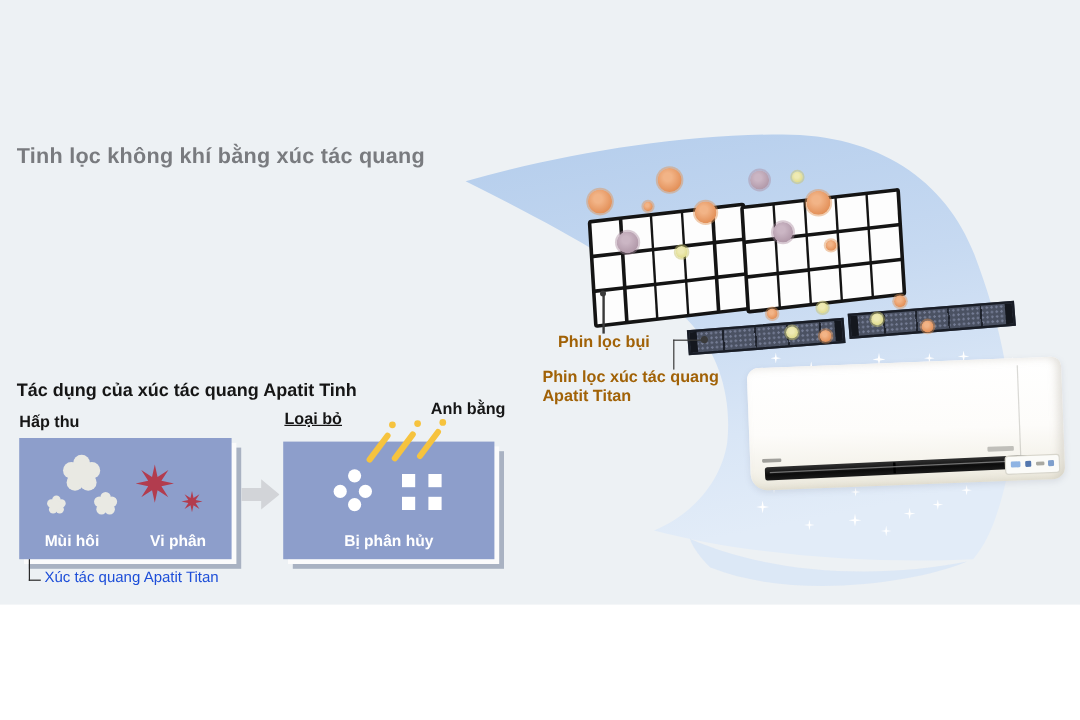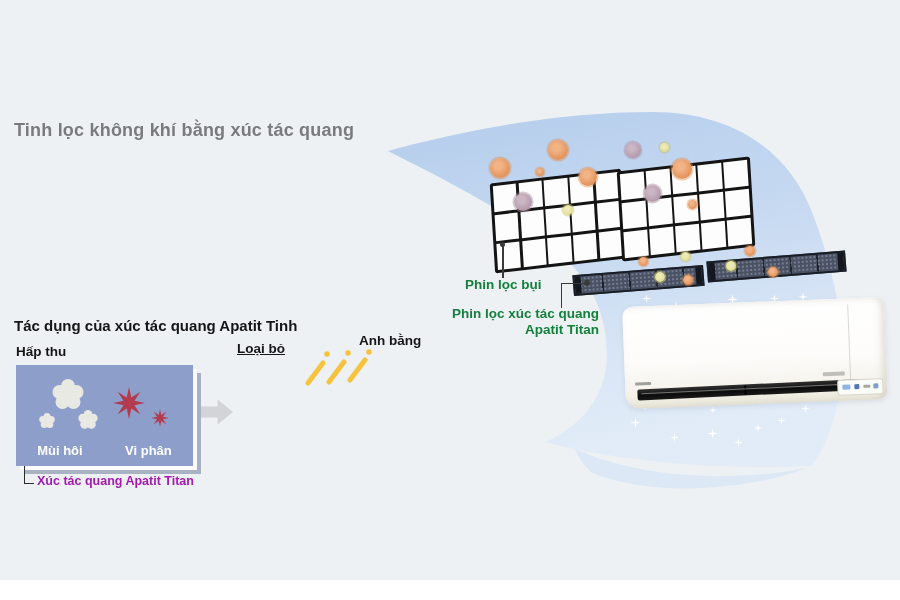--- a/index.html
+++ b/index.html
@@ -1,26 +1,26 @@
 <!DOCTYPE html>
 <html><head>
 <meta charset="utf-8">
 <style>
   html,body{margin:0;padding:0;}
-  #stage{position:relative;width:900px;height:580px;background:#edf1f4;overflow:hidden;
+  #stage{position:relative;width:900px;height:504px;background:#edf1f4;overflow:hidden;
          font-family:"Liberation Sans","DejaVu Sans",sans-serif;}
 
   
   #swoosh{position:absolute;left:0;top:0;z-index:0;}
 
   
   .title{position:absolute;left:14px;top:120px;font-size:18px;font-weight:bold;color:#797b7f;letter-spacing:.2px;z-index:6;}
-  .lbl{position:absolute;color:#15803d;font-weight:bold;z-index:6;}
+  .lbl{position:absolute;color:#a16207;font-weight:bold;z-index:6;}
   .lbl-dust{left:465px;top:277px;font-size:13.5px;}
-  .lbl-cat{left:452px;top:306px;font-size:13.5px;line-height:1.2;text-align:right;}
+  .lbl-cat{left:452px;top:306px;font-size:13.5px;line-height:1.2;}
 
   .leader-dust{position:absolute;left:502px;top:245px;width:1.5px;height:33px;background:#3a3a3a;z-index:6;}
   .leader-dust::before{content:"";position:absolute;left:-2px;top:-3px;width:5px;height:5px;background:#3a3a3a;border-radius:50%;}
   .leader-cat{position:absolute;left:561px;top:283px;width:24px;height:24px;
               border-left:1.5px solid #3a3a3a;border-top:1.5px solid #3a3a3a;z-index:6;}
   .leader-cat::after{content:"";position:absolute;left:22px;top:-4px;width:6px;height:6px;background:#3a3a3a;border-radius:50%;}
 
   
   .panel{position:absolute;background:#141414;padding:3px;display:grid;
          grid-template-columns:repeat(5,1fr);grid-template-rows:repeat(3,1fr);
@@ -91,21 +91,21 @@
   .dot-w{position:absolute;background:#fff;border-radius:50%;width:11px;height:11px;}
   .sq-w{position:absolute;background:#fff;width:11px;height:11px;}
 
   .proc-arrow{position:absolute;left:201px;top:397px;width:32px;height:30px;background:#d2d4d8;z-index:5;
         clip-path:polygon(0 32%,52% 32%,52% 8%,100% 50%,52% 92%,52% 68%,0 68%);}
 
   #rays{position:absolute;left:300px;top:342px;width:80px;height:45px;z-index:6;}
 
   .cat-connector{position:absolute;left:24px;top:466px;width:9px;height:17px;z-index:6;
         border-left:1.5px solid #2a2a2a;border-bottom:1.5px solid #2a2a2a;}
-  .cat-caption{position:absolute;left:37px;top:474px;font-size:12.5px;font-weight:bold;color:#a21caf;z-index:6;}
+  .cat-caption{position:absolute;left:37px;top:474px;font-size:12.5px;font-weight:normal;color:#1d4ed8;z-index:6;}
 </style>
 </head>
 <body>
 
 <div id="stage">
 
   <svg id="swoosh" width="900" height="600" viewBox="0 0 900 600">
     <defs>
       <linearGradient id="swooshGrad" x1="0" y1="0" x2="0.25" y2="1">
         <stop offset="0" stop-color="#b4cdec"></stop>
@@ -259,20 +259,31 @@
       </g>
     </svg>
     <div class="caption-row">
       <span>Mùi hôi</span>
       <span>Vi phân</span>
     </div>
   </div>
 
   <div class="proc-arrow"></div>
 
+  <div class="pbox" id="box-remove">
+    <div class="dot-w" style="left:54px;top:23px;"></div>
+    <div class="dot-w" style="left:42px;top:36px;"></div>
+    <div class="dot-w" style="left:63px;top:36px;"></div>
+    <div class="dot-w" style="left:54px;top:47px;"></div>
+    <div class="sq-w" style="left:99px;top:27px;"></div>
+    <div class="sq-w" style="left:121px;top:27px;"></div>
+    <div class="sq-w" style="left:99px;top:46px;"></div>
+    <div class="sq-w" style="left:121px;top:46px;"></div>
+    <div class="caption-center">Bị phân hủy</div>
+  </div>
 
   <svg id="rays" viewBox="0 0 80 45">
     <g stroke="#f6c33e" stroke-width="5" stroke-linecap="round">
       <line x1="8" y1="41" x2="23" y2="21"></line>
       <line x1="29" y1="40" x2="44" y2="20"></line>
       <line x1="50" y1="38" x2="65" y2="18"></line>
     </g>
     <g fill="#f6c33e">
       <circle cx="27" cy="12" r="2.8"></circle>
         <circle cx="48" cy="11" r="2.8"></circle>

